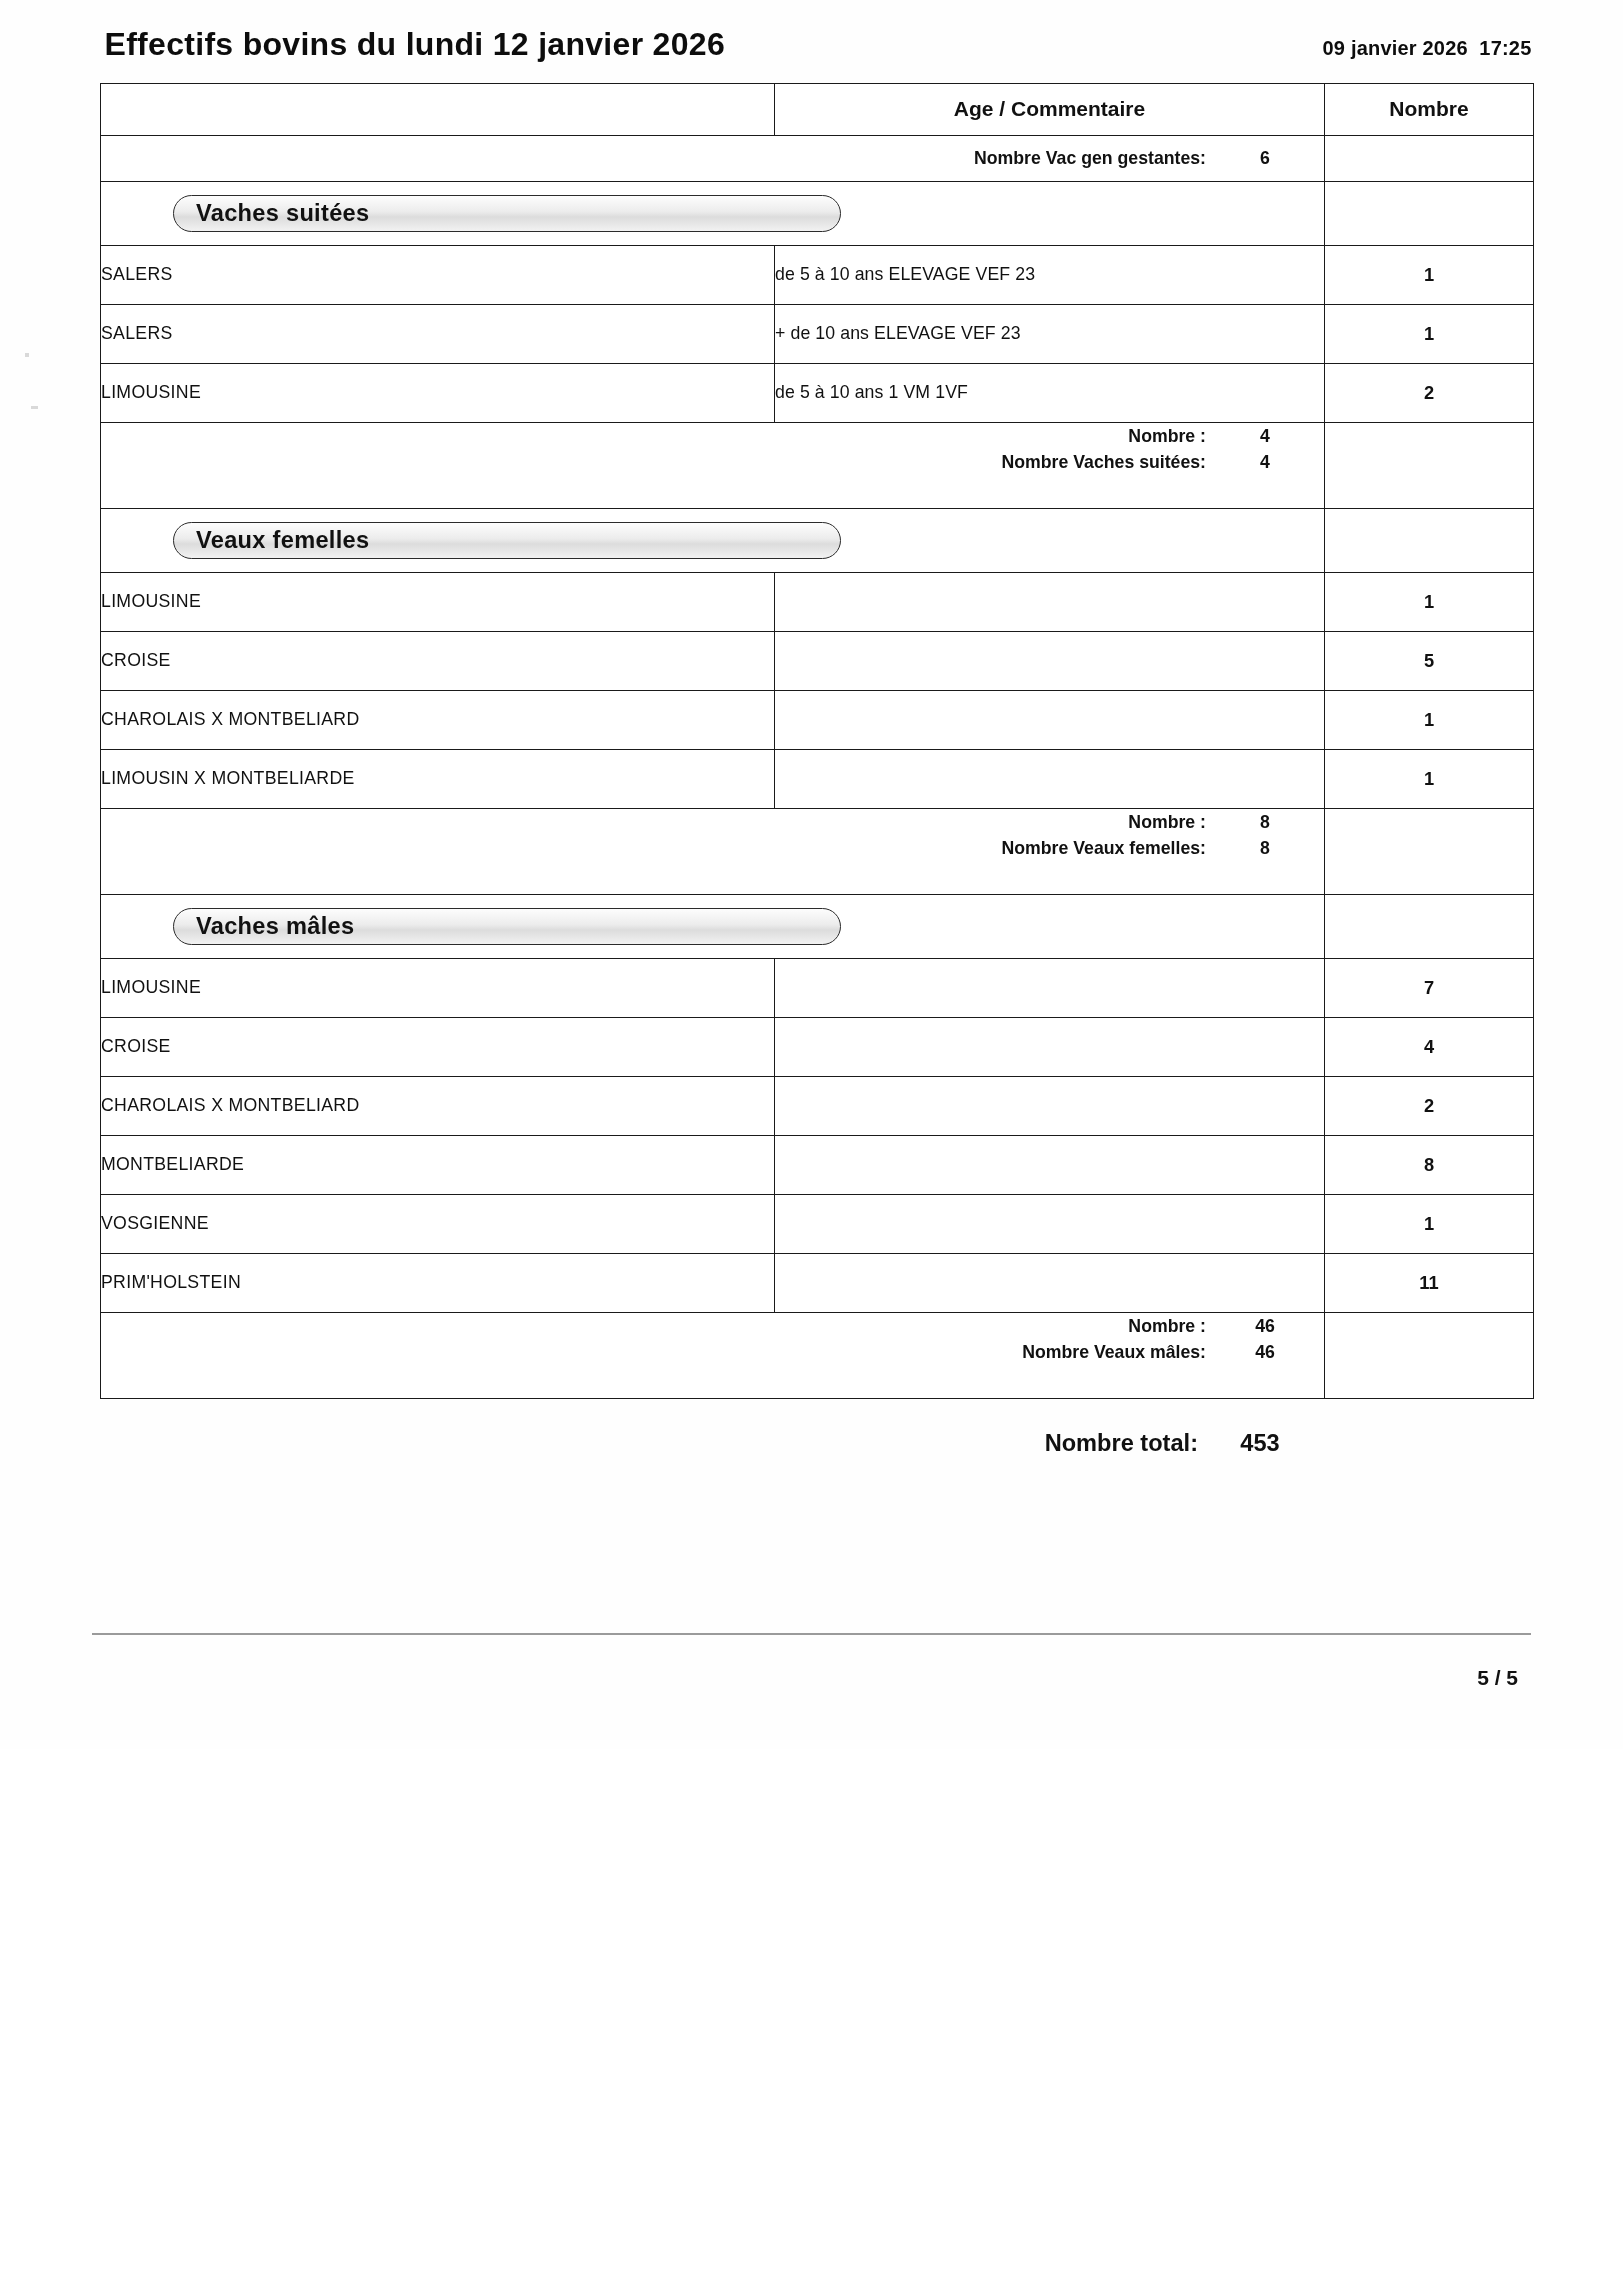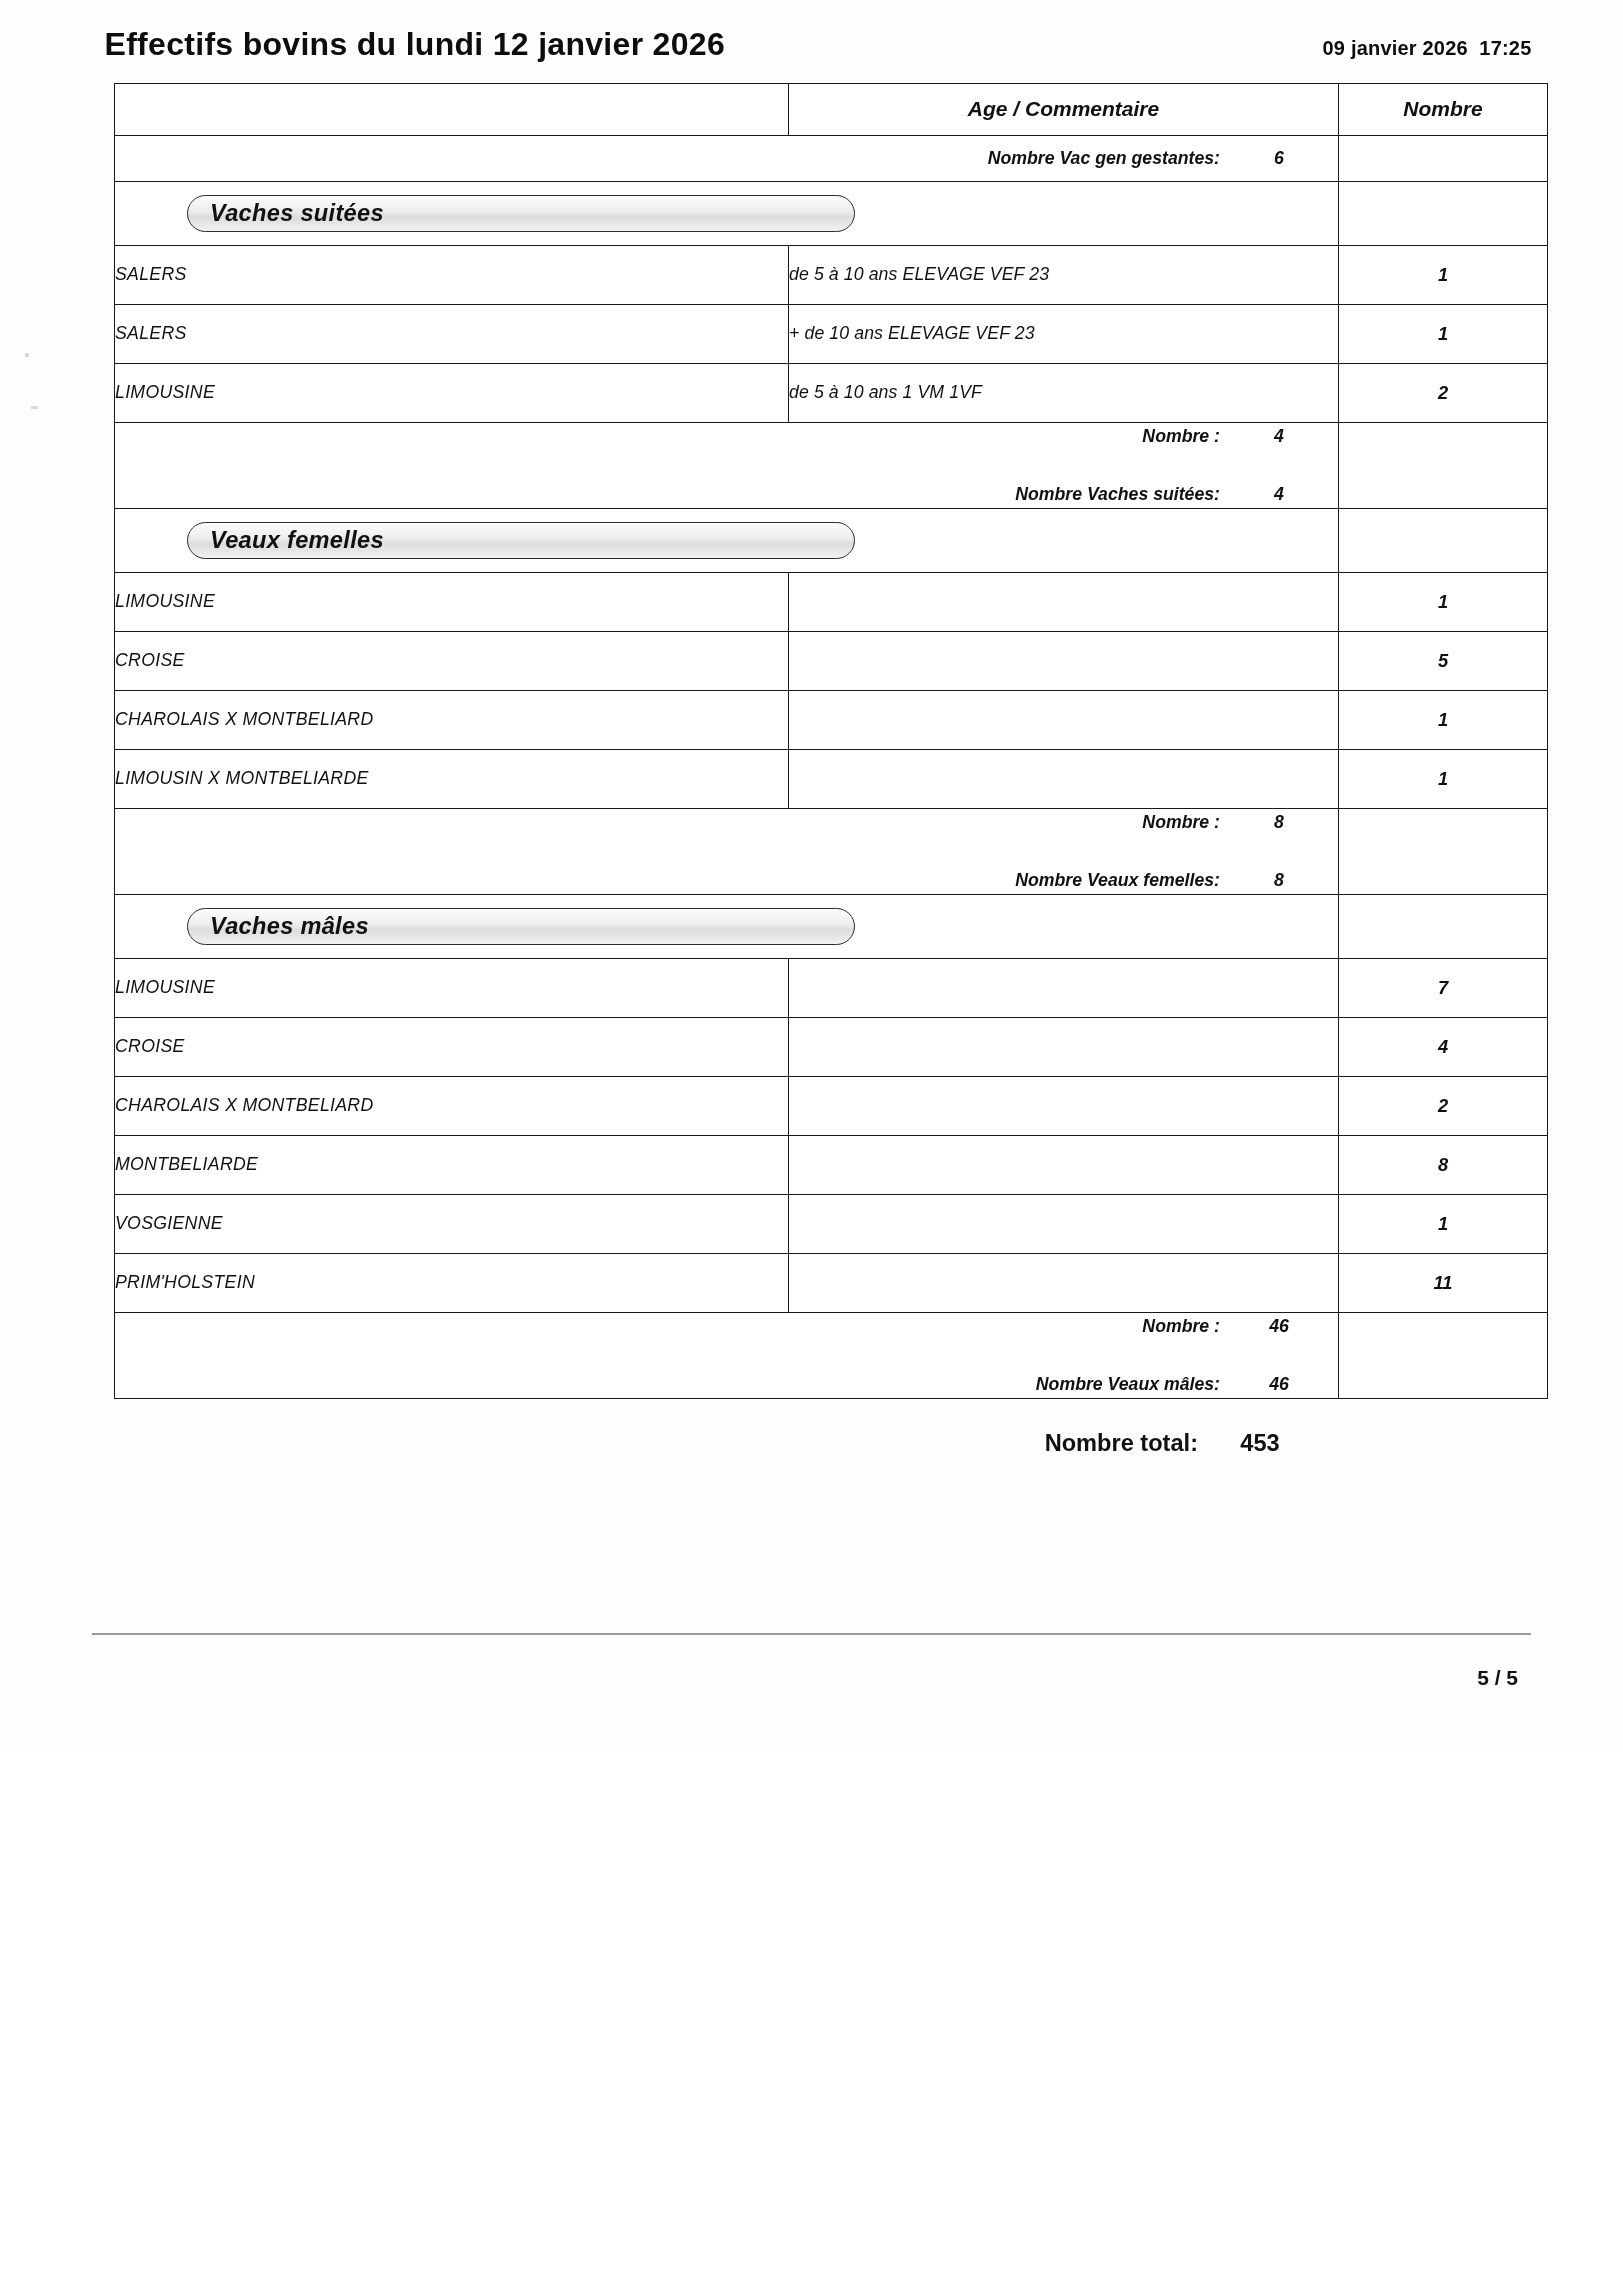--- a/index.html
+++ b/index.html
@@ -44,22 +44,21 @@
     font-weight: bold;
     color: #0d0d0d;
     letter-spacing: 0.2px;
     white-space: pre;
   }
 
   table.main {
     border-collapse: collapse;
     width: 1433px;
     table-layout: fixed;
-    margin-left: 16px;
-    font-style: italic;
+    margin-left: 2px;
   }
   table.main td {
     border: 1.3px solid #1a1a1a;
     padding: 0;
     vertical-align: middle;
     background: #fff;
   }
   .col-a { width: 674px; }
   .col-b { width: 550px; }
   .col-c { width: 209px; }
@@ -145,21 +144,21 @@
     font-weight: bold;
     text-align: center;
   }
 
   .subtotal-row td {
     height: 85px;
   }
   .subtotal-wrap {
     display: flex;
     flex-direction: column;
-    justify-content: space-between;
+    justify-content: flex-start;
     height: 85px;
     font-size: 17.7px;
     font-weight: bold;
   }
   .subtotal-line {
     display: flex;
     justify-content: flex-end;
     align-items: center;
     line-height: 1.5;
   }

